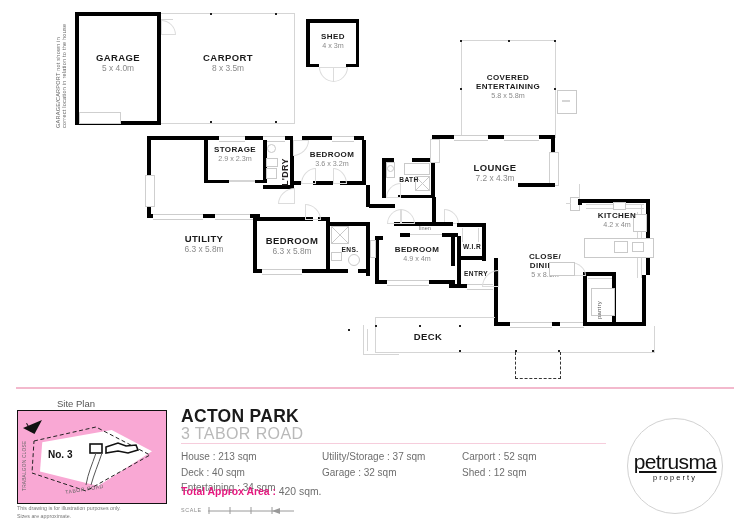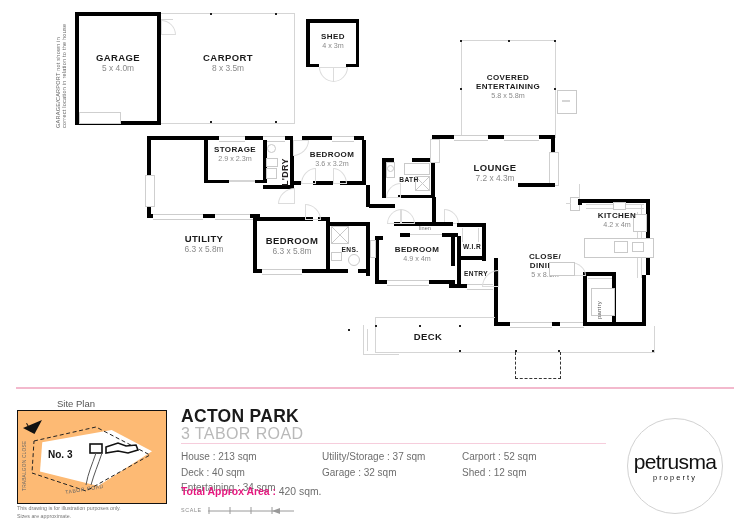--- a/index.html
+++ b/index.html
@@ -32,32 +32,32 @@
   .fixx{position:absolute;border:1px solid #c9c9c9;background:#fff;}
   .fixx:before,.fixx:after{content:"";position:absolute;left:0;top:0;width:100%;height:100%;}
   .fixx:before{background:linear-gradient(to top right,transparent calc(50% - .5px),#c9c9c9 50%,transparent calc(50% + .5px));}
   .fixx:after{background:linear-gradient(to bottom right,transparent calc(50% - .5px),#c9c9c9 50%,transparent calc(50% + .5px));}
   .circ{position:absolute;border:1px solid #c9c9c9;border-radius:50%;background:#fff;}
 
   
   .rule{position:absolute;height:2px;background:#f3b9cd;}
   .rule.thinrule{height:1px;background:#f6cddc;}
   #siteplan-title{position:absolute;left:57px;top:398px;font-size:9.5px;color:#555;}
-  #siteplan-box{position:absolute;left:17px;top:410px;width:148px;height:92px;border:1.4px solid #111;background:#fdba74;}
+  #siteplan-box{position:absolute;left:17px;top:410px;width:148px;height:92px;border:1.4px solid #111;background:#f9a8d4;}
   #siteplan-note{position:absolute;left:17px;top:505px;font-size:5.3px;color:#777;line-height:1.5;}
   #addr1{position:absolute;left:181px;top:406px;font-size:17.5px;font-weight:bold;letter-spacing:.3px;color:#1a1a1a;}
   #addr2{position:absolute;left:181px;top:425px;font-size:16px;color:#b9b9b9;letter-spacing:.4px;}
   .areacol{position:absolute;font-size:10px;color:#6e6e6e;line-height:1.55;}
   #total{position:absolute;left:181px;top:486px;font-size:10.4px;color:#6e6e6e;}
   #total b{color:#e6187f;font-weight:bold;}
   #scale-wrap{position:absolute;left:181px;top:505px;display:flex;align-items:center;gap:4px;}
   #scale-wrap .sl{font-size:5.4px;color:#8a8a8a;letter-spacing:.6px;}
   #logo{position:absolute;left:627px;top:418px;width:94px;height:94px;border:1.2px solid #d2d2d2;border-radius:50%;
         display:flex;flex-direction:column;align-items:center;justify-content:center;}
-  #logo .p1{font-size:21px;letter-spacing:-.6px;color:#111;line-height:1;}
+  #logo .p1{font-size:21px;letter-spacing:-.6px;color:#111;line-height:1;text-decoration:underline;}
   #logo .p2{font-size:7.4px;letter-spacing:2.1px;color:#111;margin-top:1px;}
 </style>
 </head>
 <body>
 
 <div id="page">
 
   <div class="vlabel small" style="left:55px;top:22px;height:106px;">GARAGE/CARPORT not shown in correct location in relation to the house</div>
 
   <div class="wall" style="left:75px;top:12px;width:4px;height:113px;"></div>

